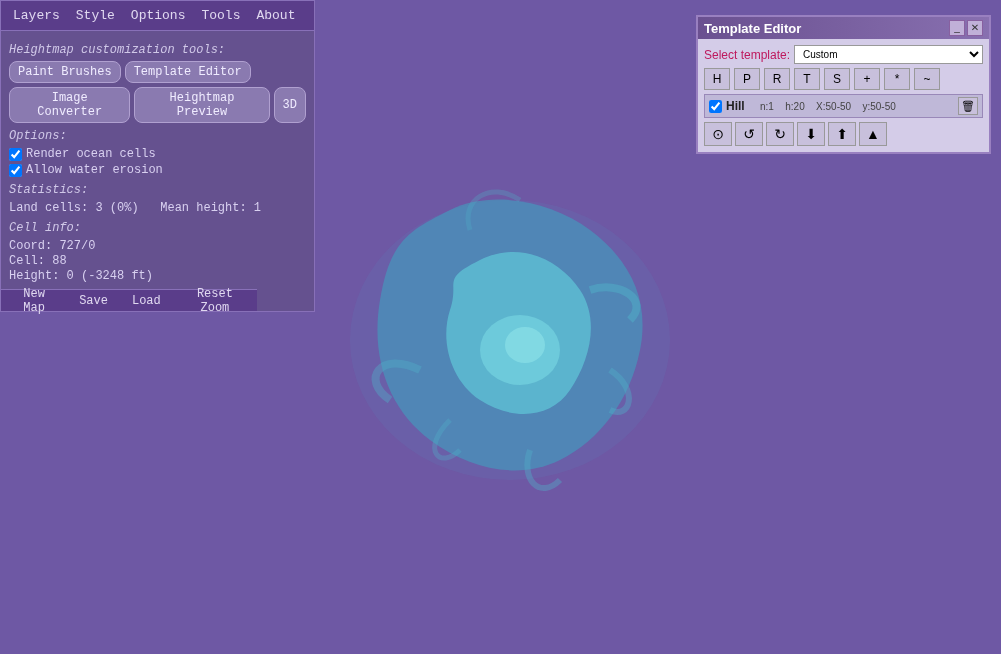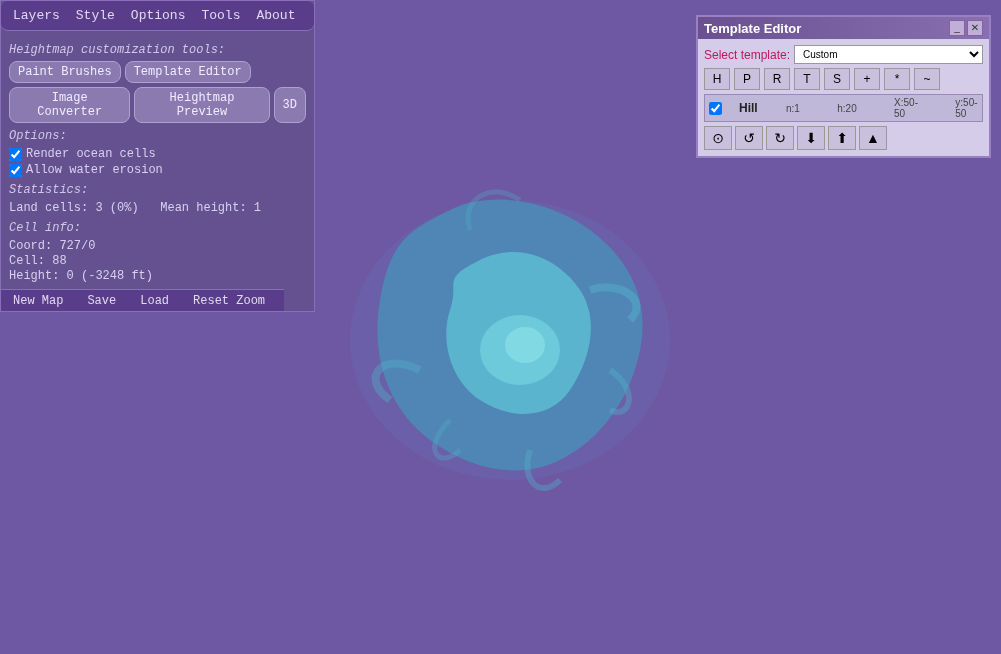--- a/index.html
+++ b/index.html
@@ -23,21 +23,20 @@
     }
 
     
     #menu-bar {
       display: flex;
       align-items: center;
       background: #5a3d8a;
       border-bottom: 1px solid #8870b8;
       padding: 2px 4px;
       height: 30px;
-      border-radius: 7px;
     }
 
     .menu-item {
       padding: 2px 8px;
       cursor: pointer;
       color: #e0d8f0;
       font-size: 13px;
     }
 
     
@@ -84,21 +83,21 @@
     .stats-line { color: #d8d0f0; margin-bottom: 2px; }
 
     .cell-section { margin-top: 6px; }
     .cell-line { color: #d8d0f0; margin-bottom: 1px; }
 
     
     #bottom-bar {
       position: absolute;
       bottom: 0;
       left: 0;
-      width: 283px;
+      width: 256px;
       background: #5a3d8a;
       border-top: 1px solid #8870b8;
       display: flex;
       gap: 0;
       height: 22px;
       align-items: center;
     }
     .bottom-btn {
       padding: 2px 12px;
       color: #e0d8f0;
@@ -199,21 +198,21 @@
       justify-content: center;
     }
 
     .te-layer-row {
       display: flex;
       align-items: center;
       background: #bfb8d8;
       border: 1px solid #9988b8;
       padding: 2px 4px;
       margin-bottom: 4px;
-      gap: 17px;
+      gap: 4px;
     }
 
     .te-layer-name {
       font-weight: bold;
       min-width: 30px;
     }
 
     .te-layer-val {
       font-size: 10px;
       color: #444;

